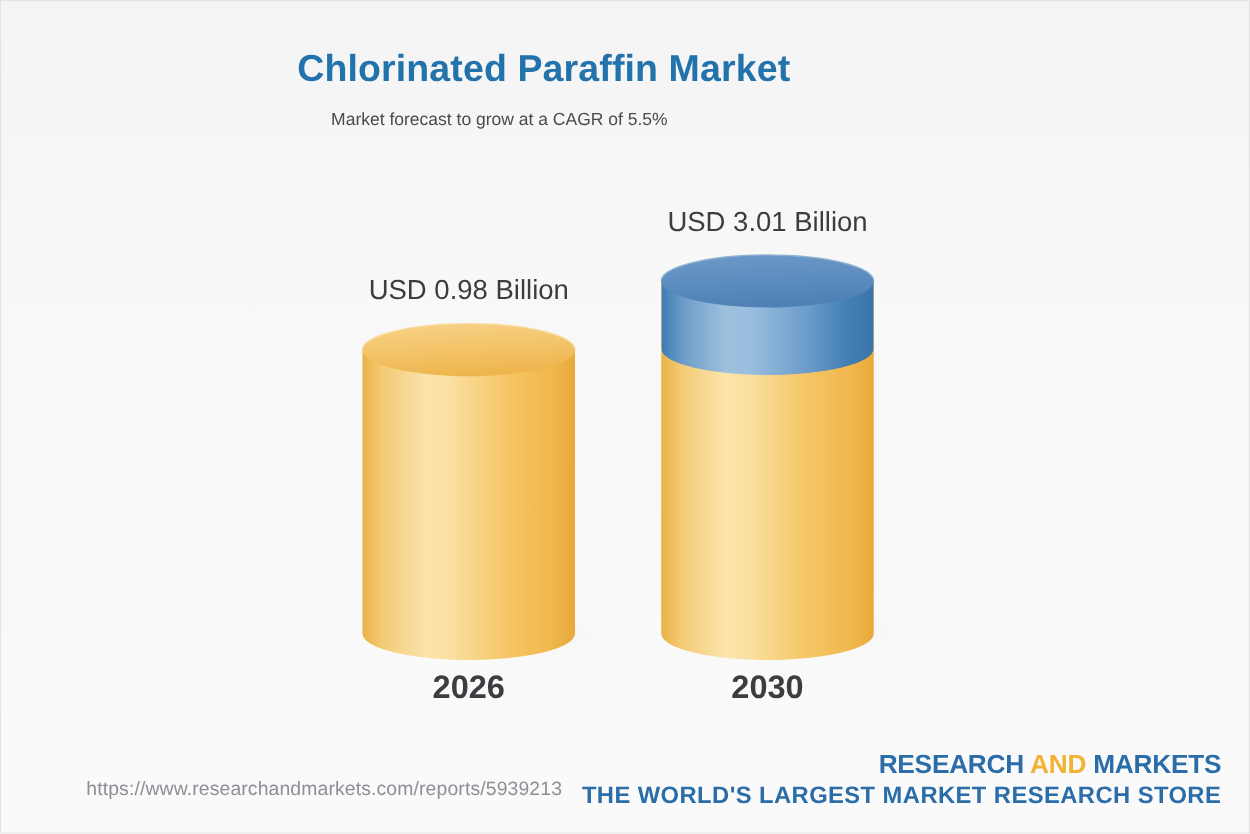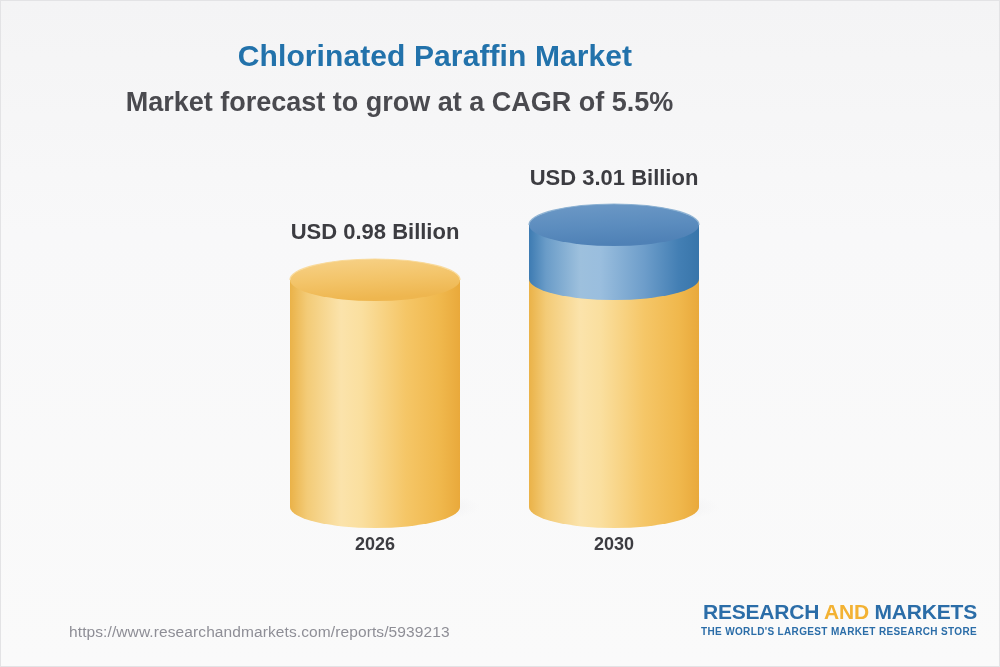--- a/index.html
+++ b/index.html
@@ -30,46 +30,46 @@
     font-weight: bold;
     color: #2272ab;
     letter-spacing: 0.1px;
   }
   #subtitle {
     position: absolute;
     left: 0;
     top: 86px;
     width: 797px;
     text-align: center;
-    font-size: 27px;
-    font-weight: bold;
+    font-size: 14px;
+    font-weight: normal;
     color: #4a4a4f;
   }
 
   
   #plot {
     position: absolute;
     left: 0;
     top: 0;
     width: 1000px;
     height: 600px;
   }
 
   .cyl-label {
     position: absolute;
     text-align: center;
     font-size: 22px;
-    font-weight: bold;
+    font-weight: normal;
     color: #3c3c41;
     white-space: nowrap;
   }
   .cat-label {
     position: absolute;
     text-align: center;
-    font-size: 18px;
+    font-size: 26px;
     font-weight: bold;
     color: #3c3c41;
     white-space: nowrap;
   }
 
   .cyl {
     position: absolute;
   }
 
   
@@ -95,21 +95,21 @@
     font-weight: bold;
     color: #2b6da8;
     letter-spacing: -0.2px;
     white-space: nowrap;
   }
   #logo-main .and {
     color: #f3b233;
   }
   #logo-tag {
     margin-top: 5px;
-    font-size: 10px;
+    font-size: 19px;
     font-weight: bold;
     color: #2b6da8;
     letter-spacing: 0.35px;
     white-space: nowrap;
   }
 </style>
 </head>
 <body>
 
 <div id="canvas">

